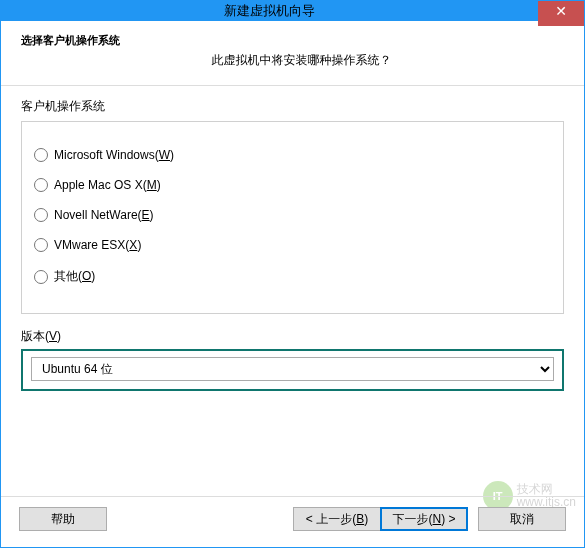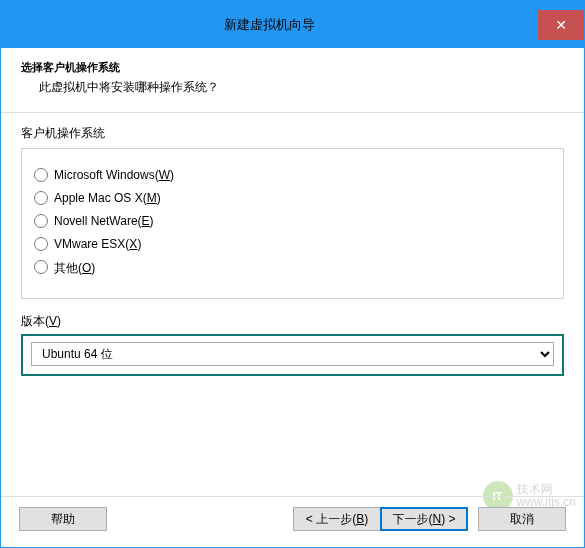--- a/index.html
+++ b/index.html
@@ -6,21 +6,21 @@
     body {
       font-family: "Microsoft YaHei", "Segoe UI", Tahoma, sans-serif;
       font-size: 12px;
       background: #fff;
       width: 585px;
       height: 548px;
       position: relative;
       border: 1px solid #2196f3;
     }
     .titlebar {
-      height: 47px;
+      height: 20px;
       background: #2196f3;
       display: flex;
       align-items: center;
       position: relative;
     }
     .title-text {
       flex: 1;
       text-align: center;
       color: #000;
       font-size: 13px;
@@ -41,38 +41,39 @@
       border-bottom: 1px solid #ddd;
     }
     .header-title {
       font-weight: bold;
       font-size: 11px;
       margin-bottom: 4px;
     }
     .header-sub {
       padding-left: 18px;
       font-size: 12px;
+      text-align: center;
     }
     .content {
       padding: 12px 20px 0 20px;
     }
     .group-label {
       font-size: 12px;
       margin-bottom: 6px;
     }
     .radio-box {
       border: 1px solid #d0d0d0;
       padding: 10px 12px 12px 12px;
       margin-bottom: 14px;
       background: #fff;
     }
     .radio-row {
       display: flex;
-      align-items: flex-start;
-      margin: 9px 0;
+      align-items: center;
+      margin: 16px 0;
       cursor: pointer;
     }
     .radio-row input[type="radio"] {
       width: 14px;
       height: 14px;
       margin-right: 6px;
       cursor: pointer;
     }
     .radio-row label {
       cursor: pointer;

